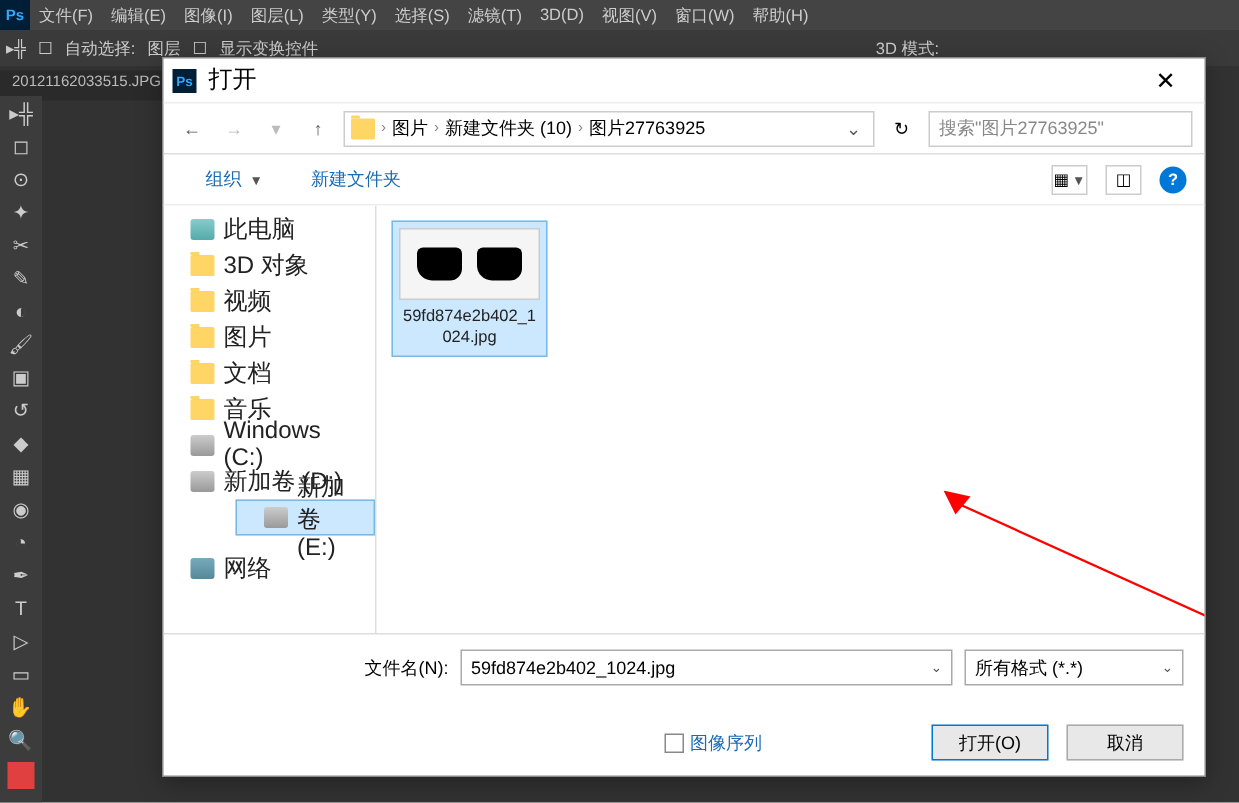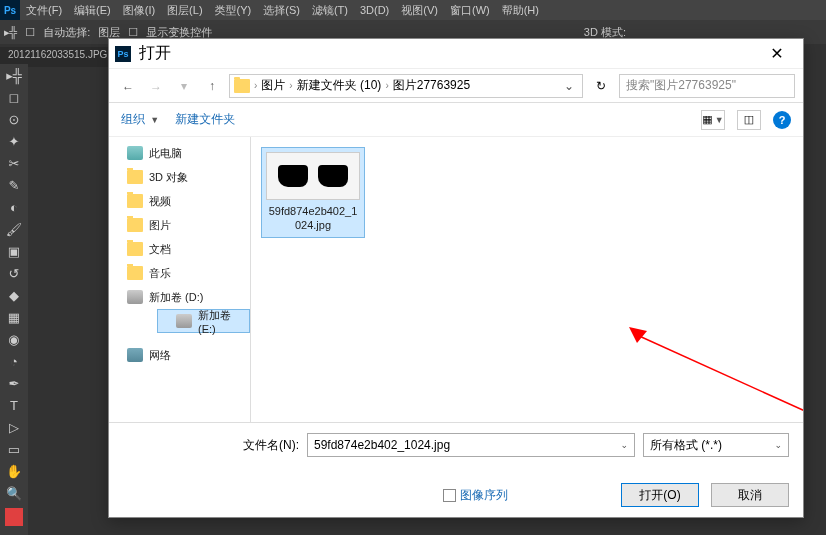--- a/index.html
+++ b/index.html
@@ -28,29 +28,29 @@
     .breadcrumb { flex: 1; height: 24px; border: 1px solid #ccc; display: flex; align-items: center; padding: 0 4px; gap: 4px; }
     .bc-folder-icon { width: 16px; height: 14px; background: #ffd666; border-radius: 1px; position: relative; }
     .bc-folder-icon::before { content: ''; position: absolute; top: -2px; left: 0; width: 6px; height: 2px; background: #ffd666; border-radius: 1px 1px 0 0; }
     .bc-sep { color: #888; font-size: 10px; }
     .bc-item { cursor: pointer; }
     .nav-dropdown { width: 18px; text-align: center; color: #555; }
     .nav-refresh { width: 24px; text-align: center; cursor: pointer; }
     .search-box { width: 176px; height: 24px; border: 1px solid #ccc; padding: 0 6px; font-size: 12px; color: #888; display: flex; align-items: center; }
     
     .dlg-toolbar { height: 34px; display: flex; align-items: center; padding: 0 12px; gap: 16px; font-size: 12px; border-bottom: 1px solid #eee; }
-    .tb-btn { color: #1a6bb5; cursor: pointer; }
+    .tb-btn { color: #1a6bb5; cursor: pointer; margin-left: 16px; }
     .tb-dropdown-icon { font-size: 9px; color: #555; margin-left: 2px; }
     .tb-right { margin-left: auto; display: flex; gap: 12px; align-items: center; }
     .tb-icon-btn { width: 24px; height: 20px; border: 1px solid #ccc; display: flex; align-items: center; justify-content: center; cursor: pointer; font-size: 11px; }
     .tb-help { width: 18px; height: 18px; border-radius: 50%; background: #0078d7; color: #fff; display: flex; align-items: center; justify-content: center; font-size: 11px; font-weight: bold; cursor: pointer; }
     
     .dlg-body { flex: 1; display: flex; overflow: hidden; }
     .sidebar { width: 142px; border-right: 1px solid #ddd; overflow-y: auto; padding: 4px 0; }
-    .sb-item { height: 24px; display: flex; align-items: center; padding: 0 8px 0 18px; font-size: 11px; color: #222; cursor: pointer; gap: 6px; }
+    .sb-item { height: 24px; display: flex; align-items: center; padding: 0 8px 0 18px; font-size: 16px; color: #222; cursor: pointer; gap: 6px; }
     .sb-item.active { background: #cce8ff; border: 1px solid #7ab8e6; margin-left: 48px; }
     .sb-spacer { height: 10px; }
     .sb-icon { width: 16px; height: 14px; flex-shrink: 0; }
     .ico-pc { background: linear-gradient(#8cc, #5aa); border-radius: 2px; }
     .ico-folder { background: #ffd666; border-radius: 1px; position: relative; }
     .ico-folder::before { content: ''; position: absolute; top: -2px; left: 0; width: 6px; height: 2px; background: #ffd666; }
     .ico-drive { background: linear-gradient(#ccc, #999); border-radius: 2px; }
     .ico-net { background: linear-gradient(#7ab, #589); border-radius: 2px; }
     
     .file-area { flex: 1; padding: 10px; position: relative; }
@@ -189,20 +189,24 @@
         <div class="sb-item">
           <div class="sb-icon ico-folder"></div>
           <span>文档</span>
         </div>
         <div class="sb-item">
           <div class="sb-icon ico-folder"></div>
           <span>音乐</span>
         </div>
         <div class="sb-item">
           <div class="sb-icon ico-drive"></div>
+          <span>Windows (C:)</span>
+        </div>
+        <div class="sb-item">
+          <div class="sb-icon ico-drive"></div>
           <span>新加卷 (D:)</span>
         </div>
         <div class="sb-item active">
           <div class="sb-icon ico-drive"></div>
           <span>新加卷 (E:)</span>
         </div>
         <div class="sb-spacer"></div>
         <div class="sb-item">
           <div class="sb-icon ico-net"></div>
           <span>网络</span>

